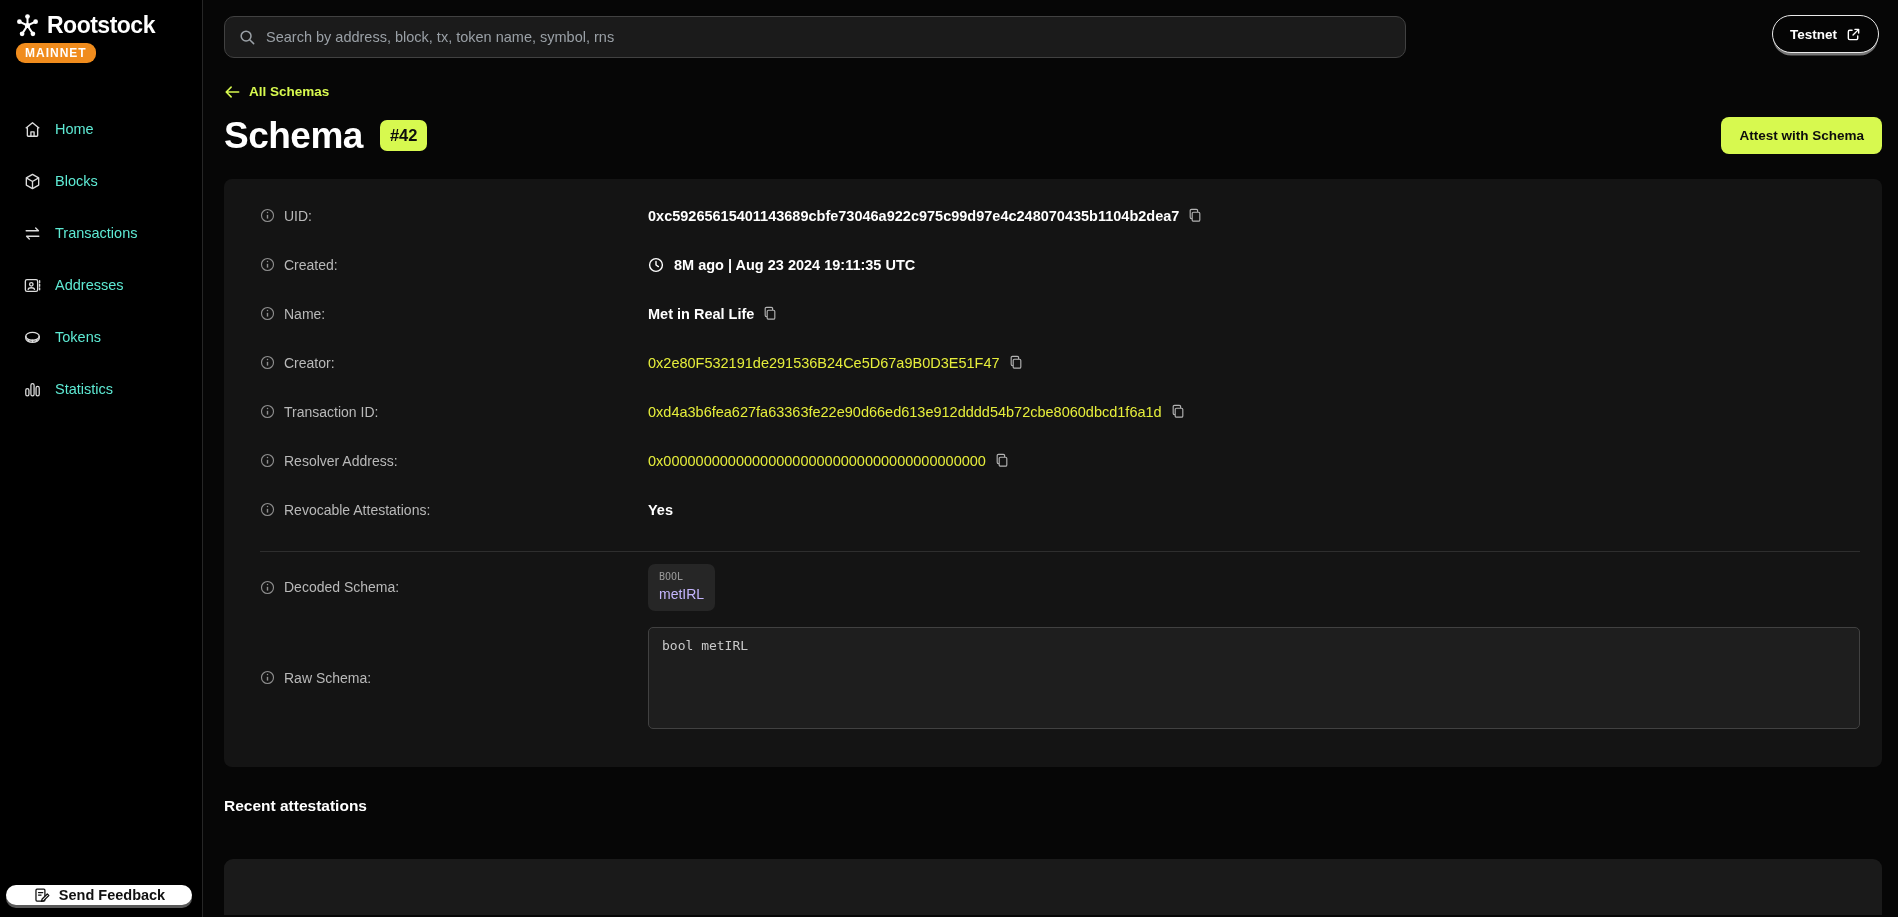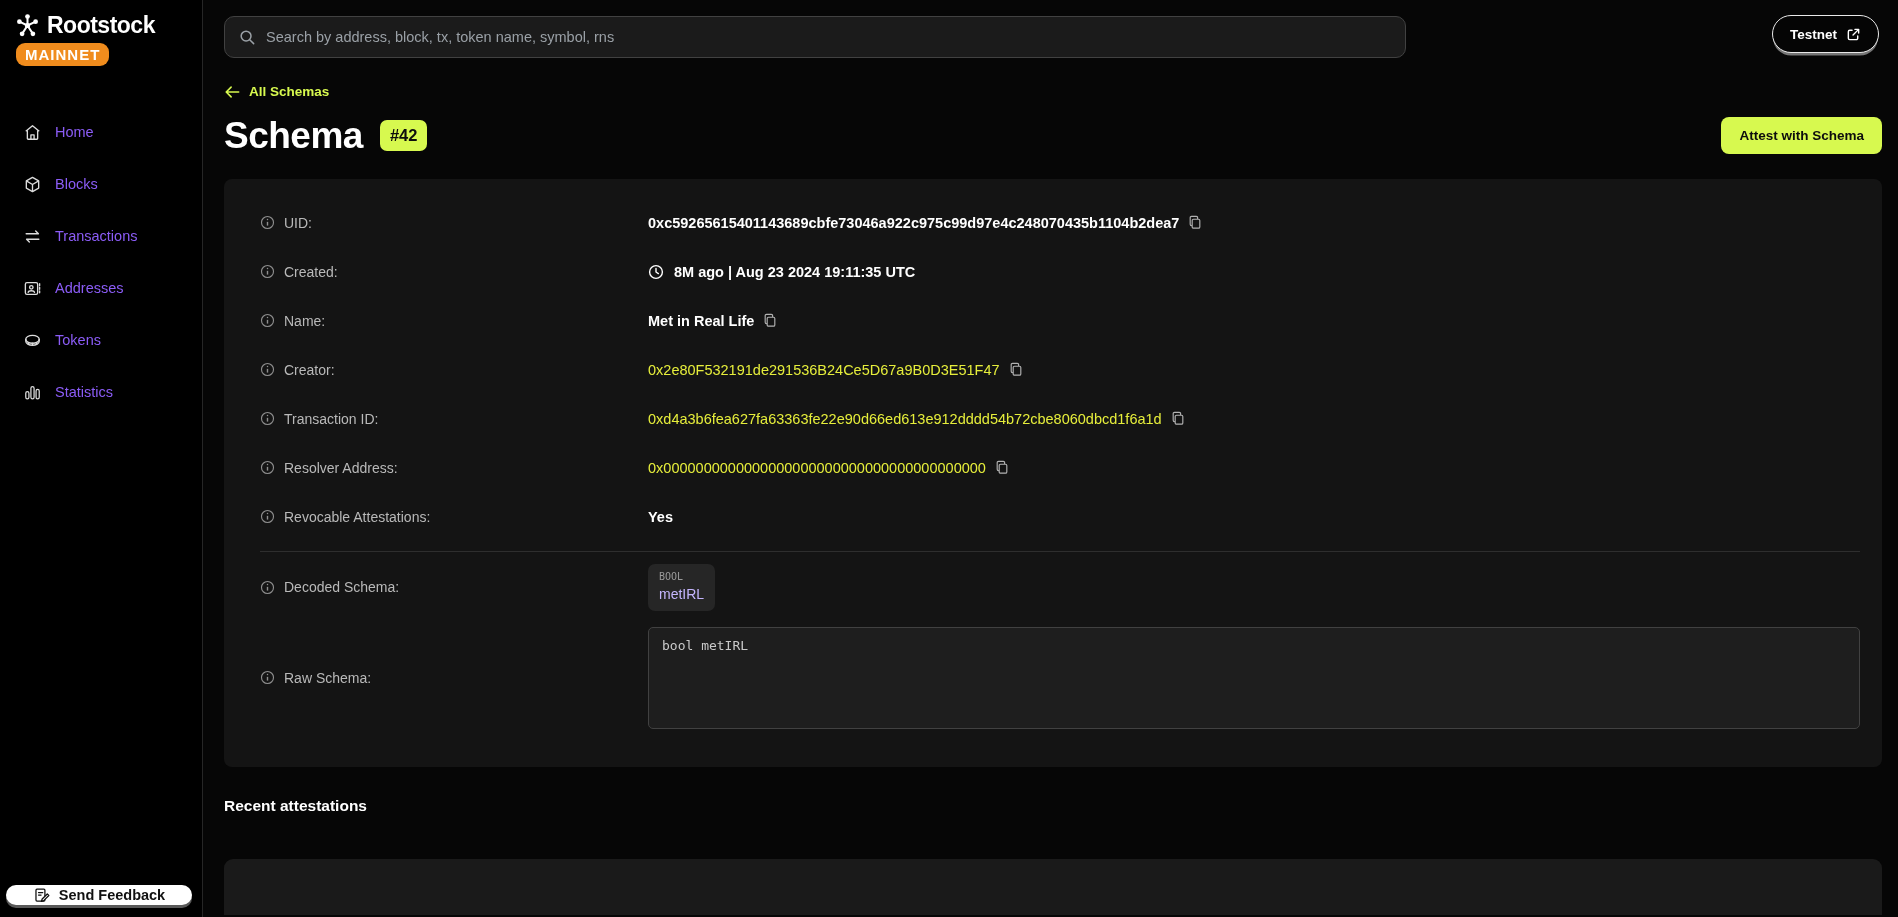--- a/index.html
+++ b/index.html
@@ -6,24 +6,24 @@
   html,body { width:1898px; height:917px; overflow:hidden; background:#060606;
     font-family:"Liberation Sans", sans-serif; color:#fff; }
 
   
   .sidebar { position:fixed; left:0; top:0; bottom:0; width:203px; background:#000;
     border-right:1px solid #262626; z-index:5; }
   .logo-wrap { padding:12px 14px 0 14px; }
   .logo-row { display:flex; align-items:center; gap:6px; cursor:pointer; }
   .logo-text { font-size:23px; font-weight:bold; letter-spacing:-0.5px; }
   .net-badge { display:inline-block; margin:4px 0 0 2px; background:#f08c1d; color:#fff;
-    font-size:15px; font-weight:bold; letter-spacing:1px; padding:3px 9px; border-radius:9px; }
+    font-size:12px; font-weight:bold; letter-spacing:1px; padding:3px 9px; border-radius:9px; }
   .nav { margin-top:44px; }
   .nav-item { display:flex; align-items:center; gap:13px; height:44px; margin:0 10px 8px 10px;
-    padding:0 12px; border-radius:13px; font-size:14.5px; color:#8b5cf6; cursor:pointer; }
+    padding:0 12px; border-radius:13px; font-size:14.5px; color:#5eead4; cursor:pointer; }
   .nav-item .nicon { display:flex; width:20px; justify-content:center; color:#dcdcdc; }
   .nav-item.active { background:#d7f94f; color:#0a0a0a; font-weight:bold; }
   .nav-item.active .nicon { color:#0a0a0a; }
   .feedback-btn { position:absolute; left:6px; bottom:12px; width:186px; height:20px;
     background:#fff; color:#111; border:none; border-radius:19px; font-size:14.5px; font-weight:bold;
     display:flex; align-items:center; justify-content:center; gap:9px; cursor:pointer;
     box-shadow:0 3px 0 rgba(255,255,255,.35); font-family:"Liberation Sans", sans-serif; }
 
   
   .main { margin-left:203px; position:relative; }
@@ -47,21 +47,21 @@
   .title-row { display:flex; align-items:center; margin-top:12px; }
   .page-title { font-size:37px; font-weight:bold; letter-spacing:-0.5px; }
   .title-badge { background:#d7f94f; color:#0d0d0d; font-size:16.5px; font-weight:bold;
     border-radius:7px; padding:6px 10px; margin-left:17px; }
   .attest-btn { margin-left:auto; background:#d7f94f; color:#0d0d0d; border:none;
     border-radius:8px; font-size:13.5px; font-weight:bold; padding:11px 18px; cursor:pointer;
     font-family:"Liberation Sans", sans-serif; }
 
   
   .panel { margin-top:22px; background:#141414; border-radius:8px; padding:22px 22px 38px 36px; }
-  .drow { display:flex; align-items:flex-end; height:30px; margin-bottom:19px; }
+  .drow { display:flex; align-items:center; height:30px; margin-bottom:19px; }
   .dlabel { width:388px; flex:none; display:flex; align-items:center; gap:9px;
     color:#b9b9b9; font-size:14px; }
   .iico { color:#8f8f8f; display:flex; }
   .dvalue { display:flex; align-items:center; gap:9px; font-size:14.5px; font-weight:bold; }
   .dvalue.link { color:#e6ee3b; font-weight:500; }
   .cico { color:#b3b3b3; display:flex; cursor:pointer; }
   .clock-ic { color:#fff; display:flex; margin-right:1px; }
   .count-suffix { color:#8f8f8f; font-weight:normal; }
   .divider { border:none; border-top:1px solid #2e2e2e; margin:26px 0 12px 0; }
   .schema-chip-row { display:flex; align-items:center; margin-bottom:16px; }

